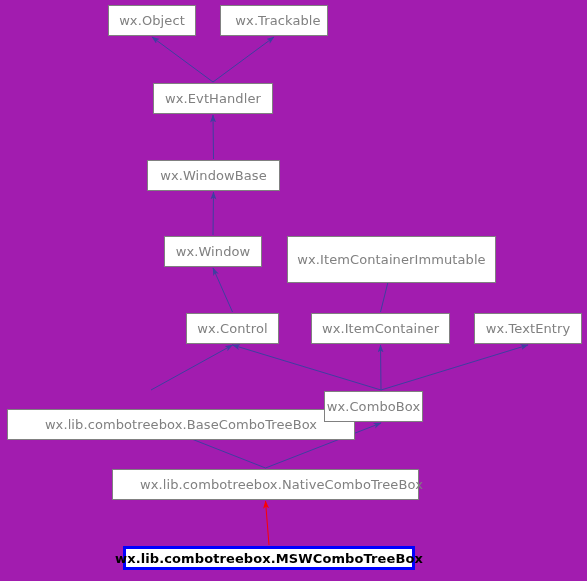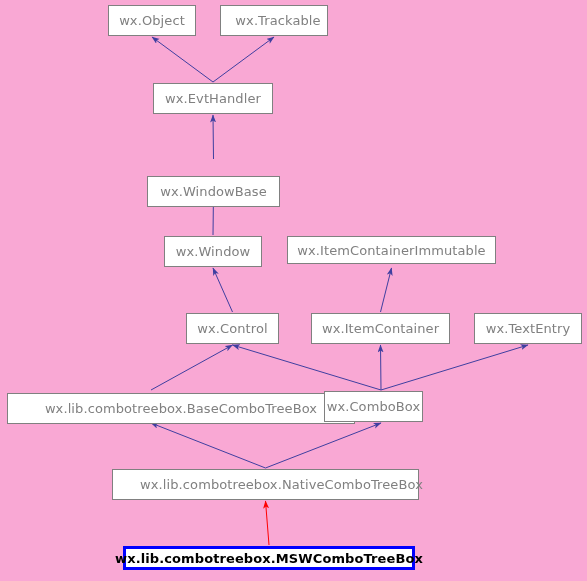--- a/index.html
+++ b/index.html
@@ -4,21 +4,21 @@
 <style>
   html, body {
     margin: 0;
     padding: 0;
     background: #ffffff;
   }
   #diagram {
     position: relative;
     width: 587px;
     height: 581px;
-    background: #f9a8d4;
+    background: #a21caf;
     font-family: "DejaVu Sans", sans-serif;
     overflow: hidden;
   }
   #edges {
     position: absolute;
     left: 0;
     top: 0;
     width: 587px;
     height: 581px;
     pointer-events: none;
@@ -78,39 +78,39 @@
   <div id="node-layer">
       <div class="node" style="left: 108px; top: 5px; width: 88px; height: 31px;">
         <span class="node-label">wx.Object</span>
       </div>
       <div class="node" style="left: 220px; top: 5px; width: 108px; height: 31px; padding-left: 8px;">
         <span class="node-label">wx.Trackable</span>
       </div>
       <div class="node" style="left: 153px; top: 83px; width: 120px; height: 31px;">
         <span class="node-label">wx.EvtHandler</span>
       </div>
-      <div class="node" style="left: 147px; top: 160px; width: 133px; height: 31px; margin-top: 16px;">
+      <div class="node" style="left: 147px; top: 160px; width: 133px; height: 31px;">
         <span class="node-label">wx.WindowBase</span>
       </div>
       <div class="node" style="left: 164px; top: 236px; width: 98px; height: 31px;">
         <span class="node-label">wx.Window</span>
       </div>
-      <div class="node" style="left: 287px; top: 236px; width: 209px; height: 28px;">
+      <div class="node" style="left: 287px; top: 236px; width: 209px; height: 47px;">
         <span class="node-label">wx.ItemContainerImmutable</span>
       </div>
       <div class="node" style="left: 186px; top: 313px; width: 93px; height: 31px;">
         <span class="node-label">wx.Control</span>
       </div>
       <div class="node" style="left: 311px; top: 313px; width: 139px; height: 31px;">
         <span class="node-label">wx.ItemContainer</span>
       </div>
       <div class="node" style="left: 474px; top: 313px; width: 108px; height: 31px;">
         <span class="node-label">wx.TextEntry</span>
       </div>
-      <div class="node" style="left: 7px; top: 393px; width: 348px; height: 31px;">
+      <div class="node" style="left: 7px; top: 409px; width: 348px; height: 31px;">
         <span class="node-label">wx.lib.combotreebox.BaseComboTreeBox</span>
       </div>
       <div class="node" style="left: 324px; top: 391px; width: 99px; height: 31px;">
         <span class="node-label">wx.ComboBox</span>
       </div>
       <div class="node" style="left: 112px; top: 469px; width: 307px; height: 31px; padding-left: 32px;">
         <span class="node-label">wx.lib.combotreebox.NativeComboTreeBox</span>
       </div>
       <div class="node current" style="left: 123px; top: 546px; width: 292px; height: 24px;">
         <span class="node-label">wx.lib.combotreebox.MSWComboTreeBox</span>

